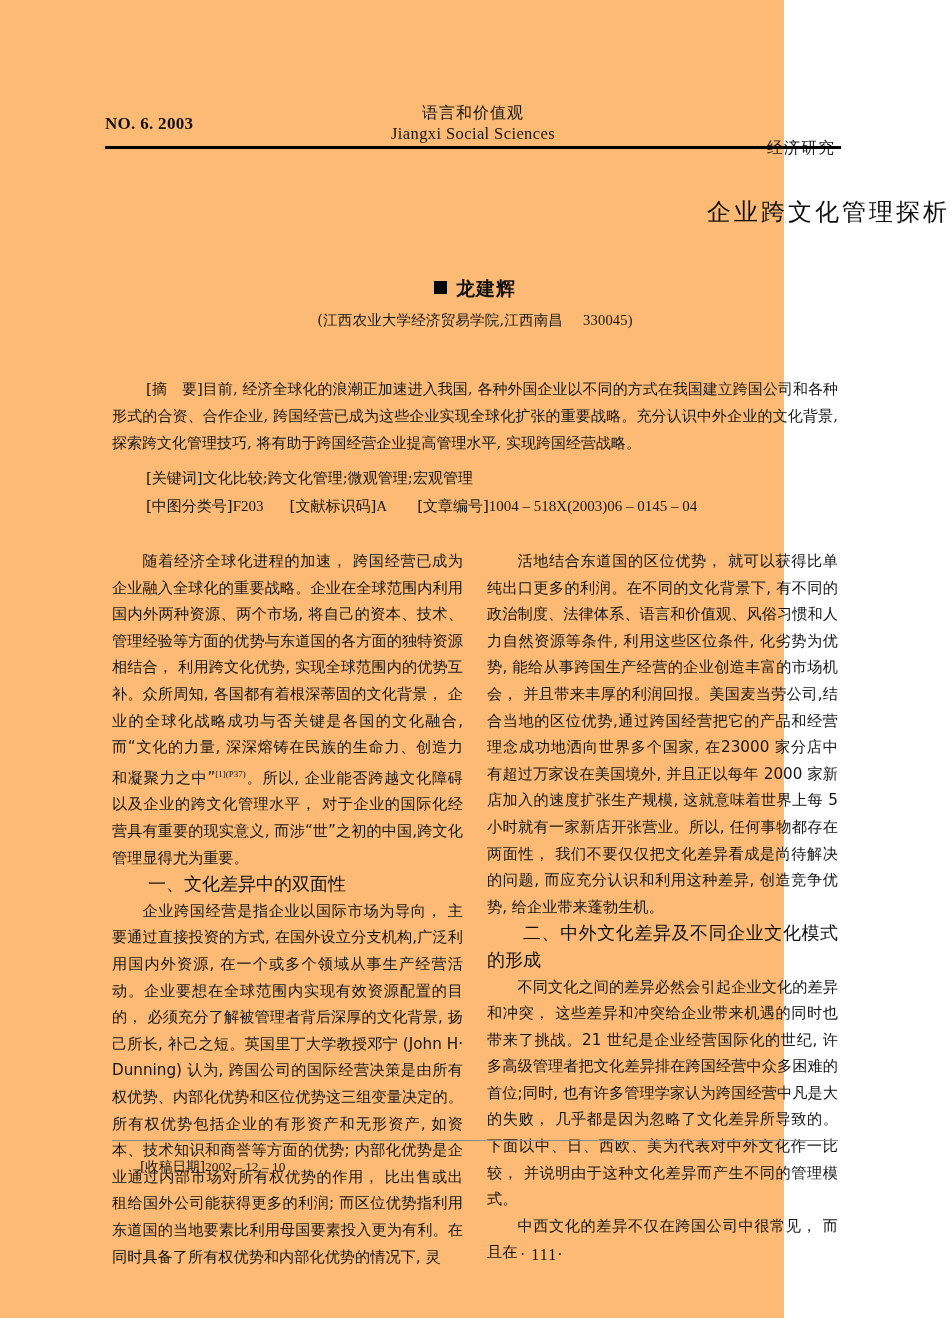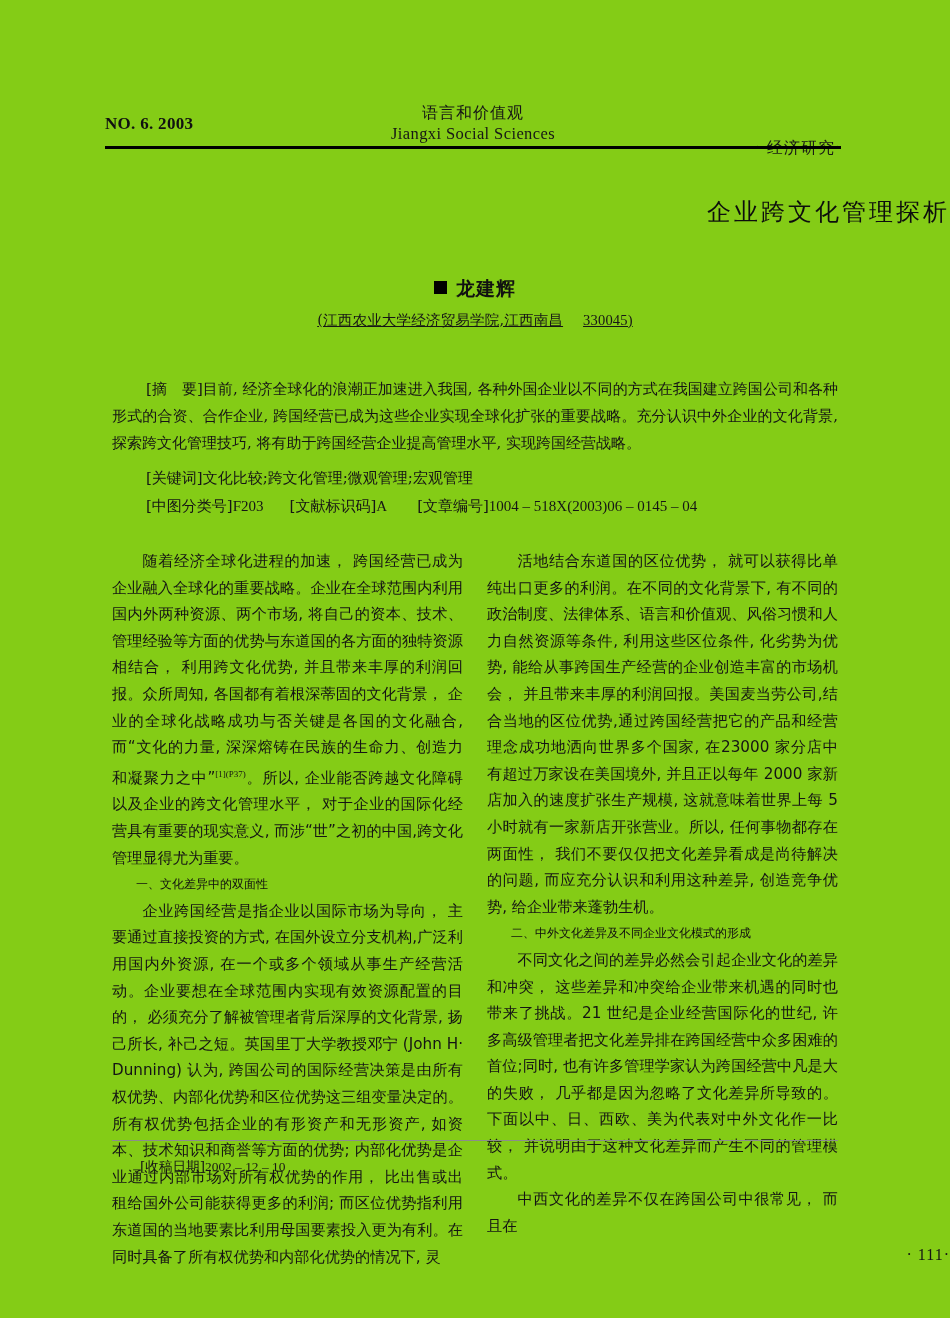--- a/index.html
+++ b/index.html
@@ -11,23 +11,23 @@
     width: 950px;
     height: 1318px;
     position: relative;
     font-family: "DejaVu Sans", sans-serif;
     color: #1a1a1a;
     overflow: hidden;
   }
   .page {
     position: absolute;
     left: 0; top: 0;
-    width: 950px;
+    width: 784px;
     height: 1318px;
-    background: #84cc16;
+    background: #fdba74;
   }
 
   
   .runhead {
     position: absolute;
     left: 105px;
     top: 104px;
     width: 736px;
     height: 42px;
   }
@@ -118,21 +118,20 @@
   .affiliation {
     position: absolute;
     left: 0;
     top: 311px;
     width: 950px;
     text-align: center;
     font-family: "DejaVu Serif", serif;
     font-size: 14.5px;
     letter-spacing: 0.2px;
     color: #161616;
-    text-decoration: underline;
   }
   .affil-code { margin-left: 20px; font-family: "Liberation Serif", serif; }
 
   
   .abstract-block {
     position: absolute;
     left: 112px;
     top: 376px;
     width: 726px;
     font-family: "DejaVu Serif", serif;
@@ -167,21 +166,21 @@
     color: #141414;
     text-align: justify;
     text-justify: inter-ideograph;
   }
   .col-left { left: 0; }
   .col-right { left: 375px; }
   .col p { margin: 0; text-indent: 2em; }
   .sec-head {
     margin: 0;
     text-indent: 2em;
-    font-size: 12px;
+    font-size: 18px;
     color: #0f0f0f;
   }
   sup.cite {
     font-family: "Liberation Serif", serif;
     font-size: 9px;
     vertical-align: super;
     letter-spacing: 0;
   }
 
   
@@ -205,21 +204,21 @@
     text-align: justify;
   }
   .footnotes p { margin: 0; text-indent: 28px; }
   .fn-lat { font-family: "Liberation Serif", serif; font-size: 13.4px; }
 
   .page-number {
     position: absolute;
     left: 0;
     top: 1246px;
     width: 950px;
-    text-align: right;
+    text-align: left;
     padding-left: 520px;
     box-sizing: border-box;
     font-family: "Liberation Serif", serif;
     font-size: 16px;
     color: #141414;
     letter-spacing: 1px;
   }
 </style>
 </head>
 <body>
@@ -247,21 +246,21 @@
   </div>
 
   <div class="abstract-block">
     <p class="abs-p"><span>[摘　要]</span><span>目前, 经济全球化的浪潮正加速进入我国, 各种外国企业以不同的方式在我国建立跨国公司和各种形式的合资、合作企业, 跨国经营已成为这些企业实现全球化扩张的重要战略。充分认识中外企业的文化背景, 探索跨文化管理技巧, 将有助于跨国经营企业提高管理水平, 实现跨国经营战略。</span></p>
     <p class="meta-p kw-row"><span>[关键词]</span><span>文化比较;跨文化管理;微观管理;宏观管理</span></p>
     <p class="meta-p cls-row"><span>[中图分类号]</span><span class="lat">F203</span><span class="gap-s"></span><span>[文献标识码]</span><span class="lat">A</span><span class="gap-m"></span><span>[文章编号]</span><span class="lat">1004 – 518X(2003)06 – 0145 – 04</span></p>
   </div>
 
   <div class="columns">
     <div class="col col-left">
-      <p><span>随着经济全球化进程的加速， 跨国经营已成为企业融入全球化的重要战略。企业在全球范围内利用国内外两种资源、两个市场, 将自己的资本、技术、管理经验等方面的优势与东道国的各方面的独特资源相结合， 利用跨文化优势, 并且带来丰厚的利润回报。众所周知, 各国都有着根深蒂固的文化背景， 企业的全球化战略成功与否关键是各国的文化融合, 而“文化的力量, 深深熔铸在民族的生命力、创造力和凝聚力之中”</span><sup class="cite">[1](P37)</sup><span>。所以, 企业能否跨越文化障碍以及企业的跨文化管理水平， 对于企业的国际化经营具有重要的现实意义, 而涉“世”之初的中国,跨文化管理显得尤为重要。</span></p>
+      <p><span>随着经济全球化进程的加速， 跨国经营已成为企业融入全球化的重要战略。企业在全球范围内利用国内外两种资源、两个市场, 将自己的资本、技术、管理经验等方面的优势与东道国的各方面的独特资源相结合， 利用跨文化优势, 实现全球范围内的优势互补。众所周知, 各国都有着根深蒂固的文化背景， 企业的全球化战略成功与否关键是各国的文化融合, 而“文化的力量, 深深熔铸在民族的生命力、创造力和凝聚力之中”</span><sup class="cite">[1](P37)</sup><span>。所以, 企业能否跨越文化障碍以及企业的跨文化管理水平， 对于企业的国际化经营具有重要的现实意义, 而涉“世”之初的中国,跨文化管理显得尤为重要。</span></p>
       <p class="sec-head">一、文化差异中的双面性</p>
       <p>企业跨国经营是指企业以国际市场为导向， 主要通过直接投资的方式, 在国外设立分支机构,广泛利用国内外资源, 在一个或多个领域从事生产经营活动。企业要想在全球范围内实现有效资源配置的目的， 必须充分了解被管理者背后深厚的文化背景, 扬己所长, 补己之短。英国里丁大学教授邓宁 (John H· Dunning) 认为, 跨国公司的国际经营决策是由所有权优势、内部化优势和区位优势这三组变量决定的。所有权优势包括企业的有形资产和无形资产, 如资本、技术知识和商誉等方面的优势; 内部化优势是企业通过内部市场对所有权优势的作用， 比出售或出租给国外公司能获得更多的利润; 而区位优势指利用东道国的当地要素比利用母国要素投入更为有利。在同时具备了所有权优势和内部化优势的情况下, 灵</p>
     </div>
     <div class="col col-right">
       <p>活地结合东道国的区位优势， 就可以获得比单纯出口更多的利润。在不同的文化背景下, 有不同的政治制度、法律体系、语言和价值观、风俗习惯和人力自然资源等条件, 利用这些区位条件, 化劣势为优势, 能给从事跨国生产经营的企业创造丰富的市场机会， 并且带来丰厚的利润回报。美国麦当劳公司,结合当地的区位优势,通过跨国经营把它的产品和经营理念成功地洒向世界多个国家, 在23000 家分店中有超过万家设在美国境外, 并且正以每年 2000 家新店加入的速度扩张生产规模, 这就意味着世界上每 5 小时就有一家新店开张营业。所以, 任何事物都存在两面性， 我们不要仅仅把文化差异看成是尚待解决的问题, 而应充分认识和利用这种差异, 创造竞争优势, 给企业带来蓬勃生机。</p>
       <p class="sec-head">二、中外文化差异及不同企业文化模式的形成</p>
       <p>不同文化之间的差异必然会引起企业文化的差异和冲突， 这些差异和冲突给企业带来机遇的同时也带来了挑战。21 世纪是企业经营国际化的世纪, 许多高级管理者把文化差异排在跨国经营中众多困难的首位;同时, 也有许多管理学家认为跨国经营中凡是大的失败， 几乎都是因为忽略了文化差异所导致的。下面以中、日、西欧、美为代表对中外文化作一比较， 并说明由于这种文化差异而产生不同的管理模式。</p>
       <p>中西文化的差异不仅在跨国公司中很常见， 而且在</p>
     </div>
   </div>

